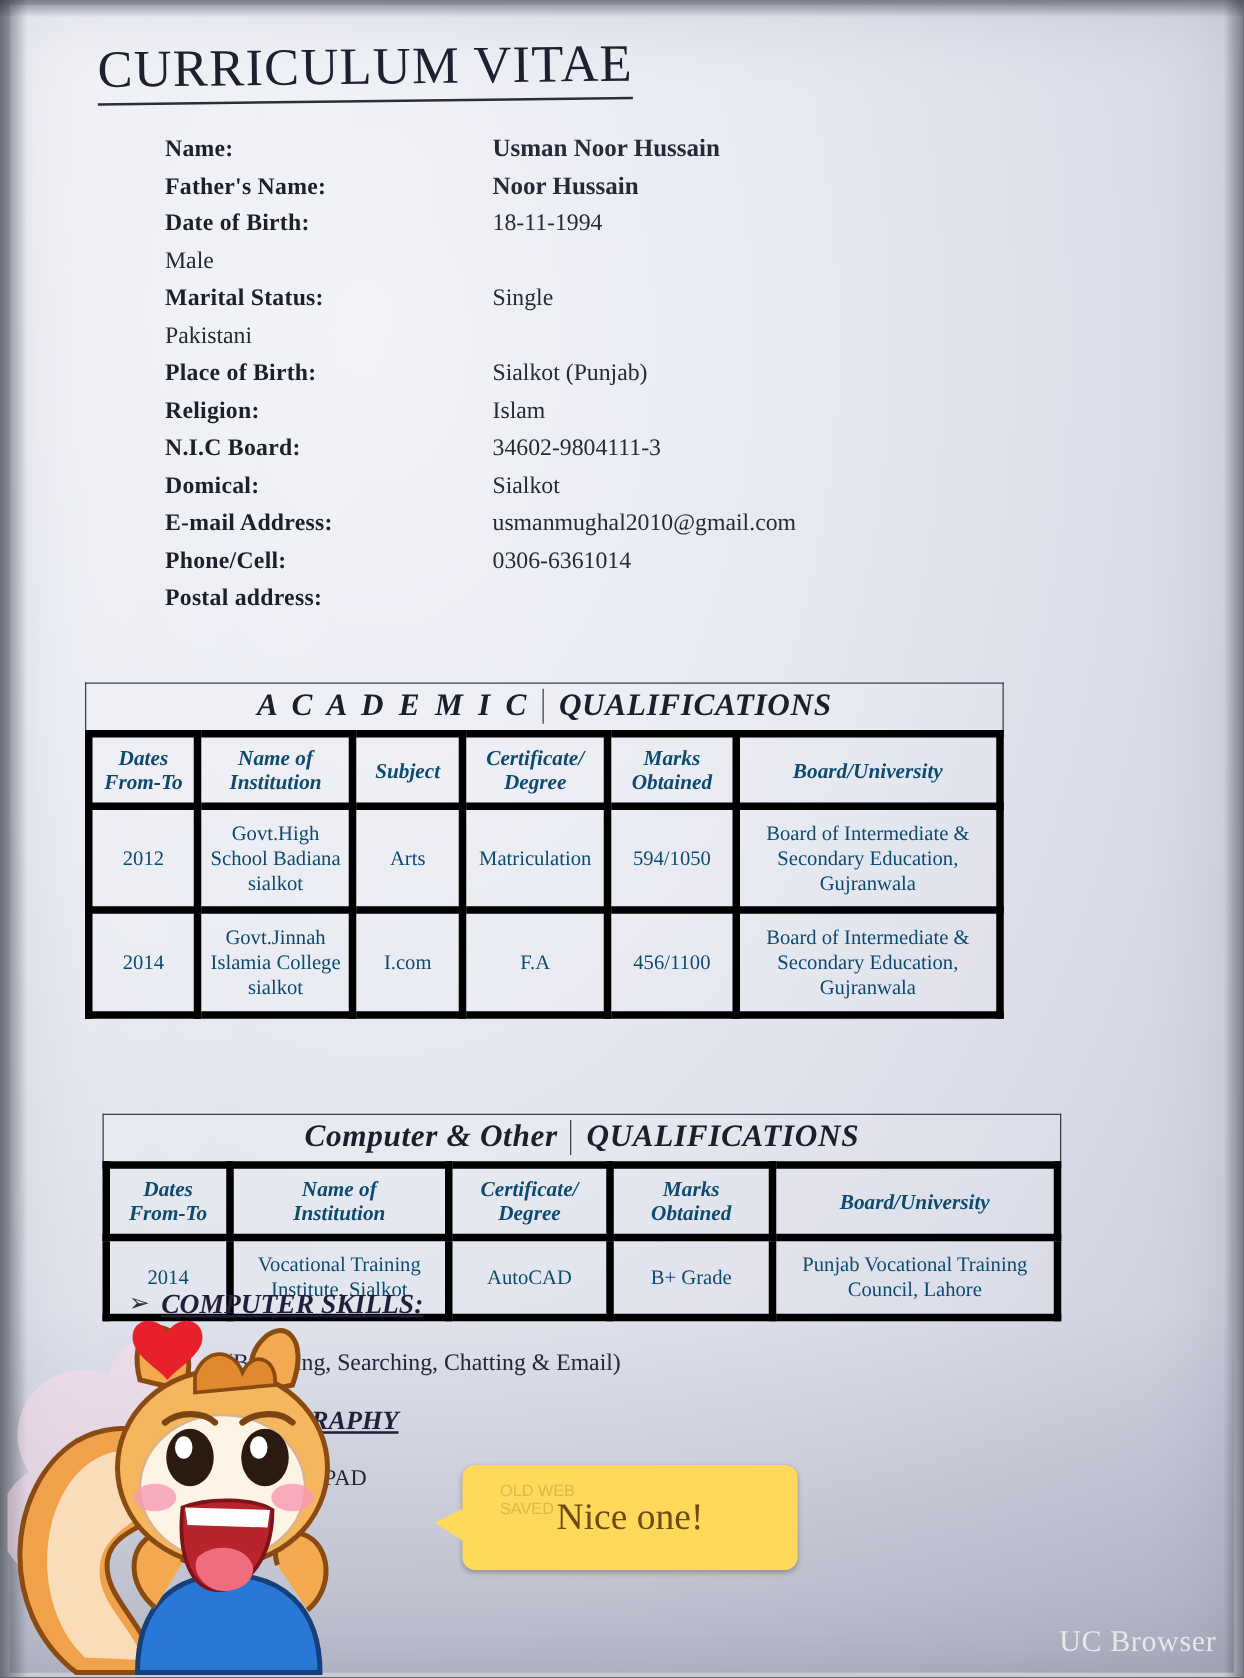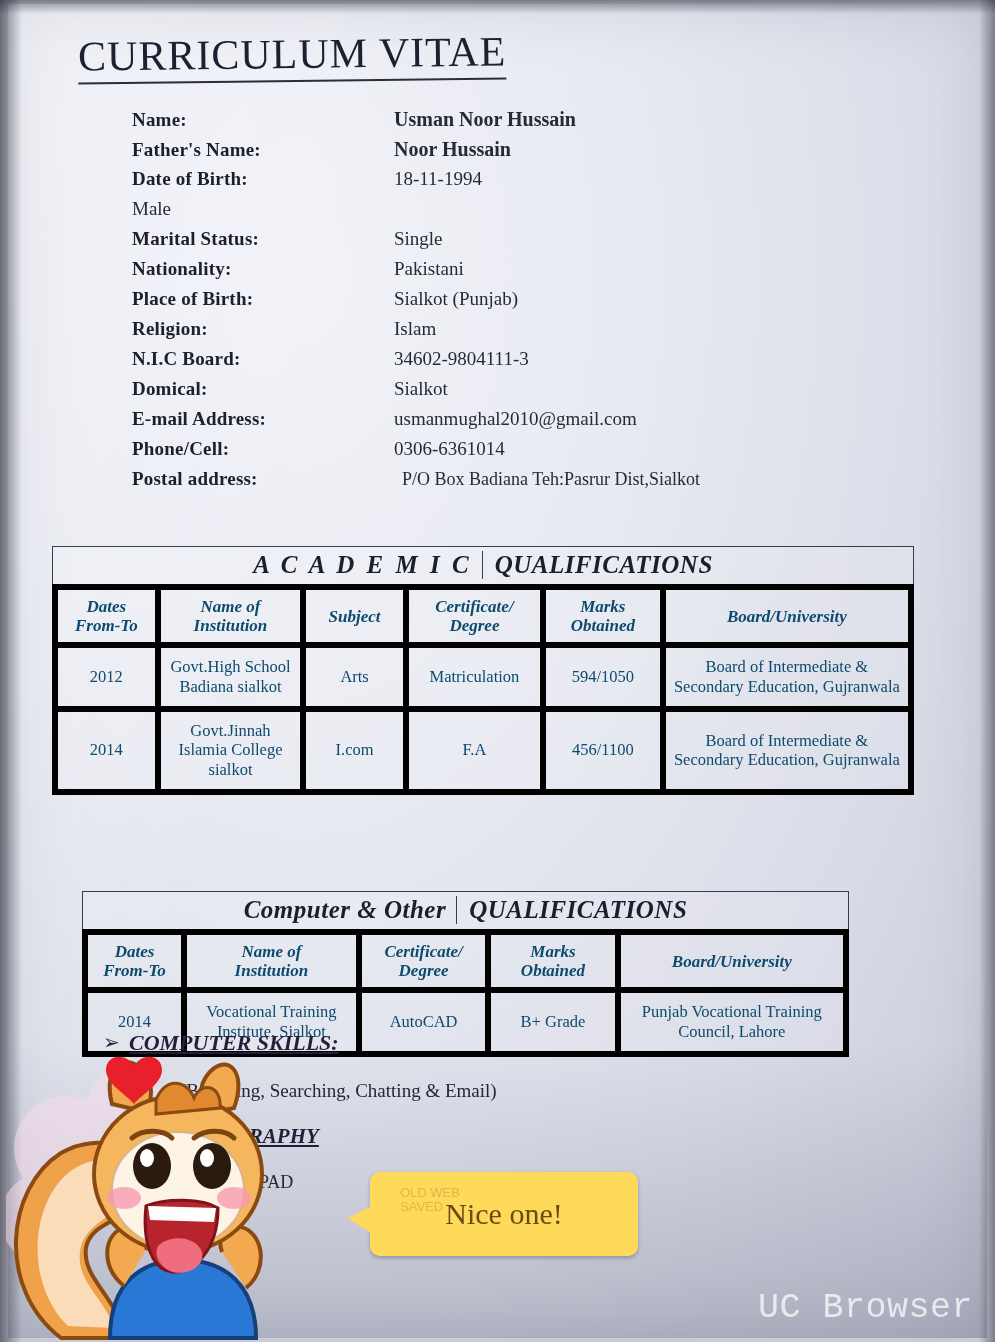--- a/index.html
+++ b/index.html
@@ -150,21 +150,21 @@
     font-style: italic;
     padding: 7px 3px;
     line-height: 1.12;
   }
   table.cv td {
     font-size: 16.5px;
     padding: 9px 4px;
     line-height: 1.2;
   }
 
-  #acad-wrap { left: 52px; top: 546px; width: 862px; }
+  #acad-wrap { left: 68px; top: 546px; width: 735px; }
   #comp-wrap { left: 45px; top: 891px; width: 767px; margin-left: 37px; }
 
   
   .bullet-line {
     position: absolute;
     font-family: "Liberation Serif", serif;
   }
   #skills-heading {
     left: 105px;
     top: 1030px;
@@ -236,23 +236,23 @@
     top: 34px;
     width: 0; height: 0;
     border-top: 12px solid transparent;
     border-bottom: 16px solid transparent;
     border-right: 24px solid #ffd95a;
   }
   #uc-watermark {
     position: absolute;
     right: 22px;
     bottom: 14px;
-    font-size: 35px;
+    font-size: 24px;
     color: rgba(255,255,255,0.72);
-    font-family: Liberation Mono, monospace;
+    font-family: Liberation Serif, serif;
     letter-spacing: 0.5px;
   }
   .faint {
     position: absolute;
     left: 400px;
     top: 1186px;
     font-size: 13px;
     color: rgba(190,160,60,0.55);
     font-family: "Liberation Sans", sans-serif;
     line-height: 1.1;
@@ -287,21 +287,20 @@
         <div class="info-value">18-11-1994</div>
       </div>
       <div class="info-row">
         <div class="info-value">Male</div>
       </div>
       <div class="info-row">
         <div class="info-label">Marital Status:</div>
         <div class="info-value">Single</div>
       </div>
       <div class="info-row">
-        <div class="info-label">Nationality:</div>
         <div class="info-value">Pakistani</div>
       </div>
       <div class="info-row">
         <div class="info-label">Place of Birth:</div>
         <div class="info-value">Sialkot (Punjab)</div>
       </div>
       <div class="info-row">
         <div class="info-label">Religion:</div>
         <div class="info-value">Islam</div>
       </div>
@@ -316,21 +315,20 @@
       <div class="info-row">
         <div class="info-label">E-mail Address:</div>
         <div class="info-value">usmanmughal2010@gmail.com</div>
       </div>
       <div class="info-row">
         <div class="info-label">Phone/Cell:</div>
         <div class="info-value">0306-6361014</div>
       </div>
       <div class="info-row indent">
         <div class="info-label">Postal address:</div>
-        <div class="info-value">P/O Box Badiana Teh:Pasrur Dist,Sialkot</div>
       </div>
     </div>
 
     <div class="tbl-wrap" id="acad-wrap" style="border:none;">
       <div class="tbl-banner">
         <span class="banner-left">A C A D E M I C</span><span class="banner-split">QUALIFICATIONS</span>
       </div>
       <table class="cv">
         <thead>
           <tr>

